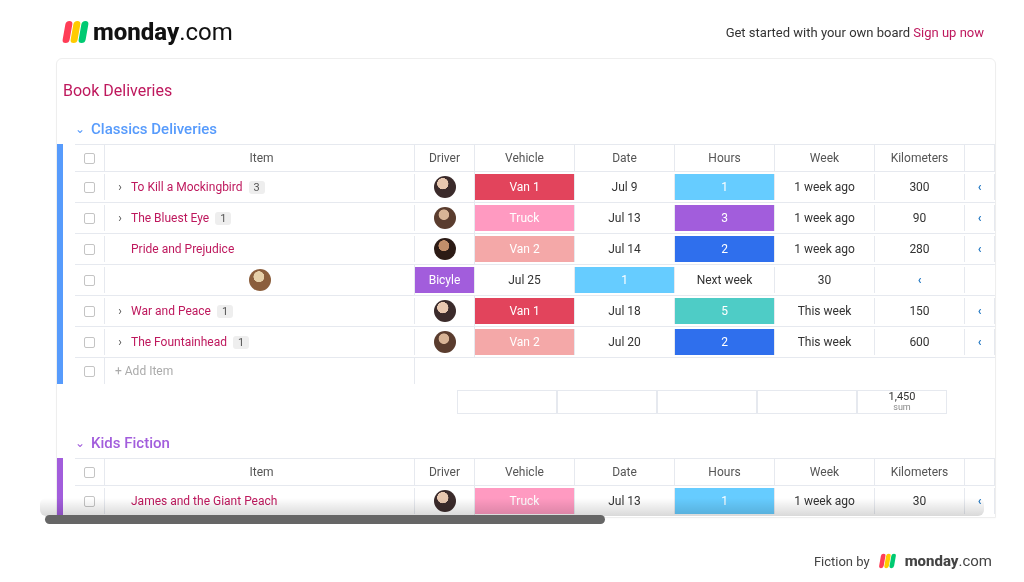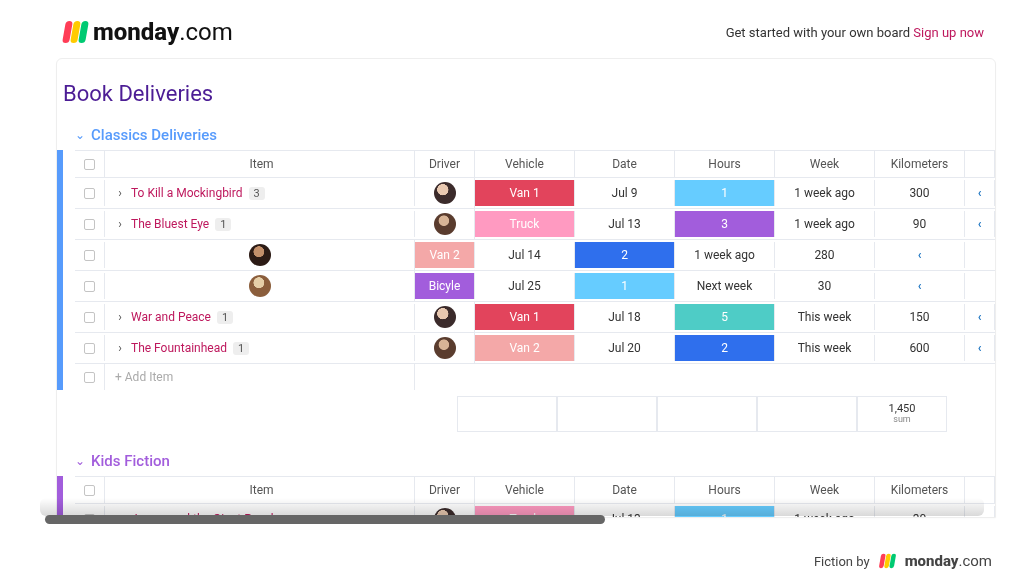--- a/index.html
+++ b/index.html
@@ -11,21 +11,21 @@
   .logo-bar { width: 7px; height: 22px; border-radius: 4px; transform: skewX(-10deg); }
   .lb1 { background: #ff3d57; }
   .lb2 { background: #ffcb00; }
   .lb3 { background: #00ca72; }
   .logo-bold { font-weight: 800; }
   .logo-thin { font-weight: 400; }
   .top-cta { font-size: 13px; color: #333; }
   .top-cta a { color: #be185d; text-decoration: none; margin-top: 38px; }
 
   .board-wrap { margin: 0 28px 0 56px; border: 1px solid #eee; border-radius: 6px 6px 0 0; padding: 16px 0 0 0; box-shadow: 0 1px 2px rgba(0,0,0,0.02); height: 460px; overflow: hidden; position: relative; }
-  .board-title { font-size: 22px; font-weight: 400; color: #4c1d95; padding: 6px 24px 14px 4px; margin-left: 2px; }
+  .board-title { font-size: 16px; font-weight: 400; color: #be185d; padding: 6px 24px 14px 4px; margin-left: 2px; }
   
   .group { margin: 4px 0 18px 0; }
   .group-header { display: flex; align-items: center; gap: 6px; padding: 2px 0 6px 18px; font-size: 15px; font-weight: 500; }
   .group-header .chev { font-size: 12px; transform: rotate(0deg); display:inline-block; }
   .g-blue { color: #579bfc; }
   .g-purple { color: #a25ddc; }
 
   .table { display: flex; flex-direction: column; border-left: 6px solid #579bfc; margin-left: 0; padding-left: 12px; }
   .table.g-purple-border { border-left-color: #a25ddc; }
   
@@ -45,21 +45,21 @@
   .avatar.a2 { background: radial-gradient(circle at 45% 35%, #d8b496 26%, #5a3c2e 30%); }
   .avatar.a3 { background: radial-gradient(circle at 45% 35%, #c28f6a 28%, #2c1b15 30%); }
   .avatar.a4 { background: radial-gradient(circle at 45% 35%, #e6cfa8 28%, #8b5e3c 30%); }
 
   .cell.vehicle { color: #fff; font-size: 12px; }
   .cell.hours { color: #fff; font-size: 12px; }
 
   .add-item { color: #aaa; font-size: 12px; padding: 6px 10px; }
 
   .sum-row { display: grid; grid-template-columns: 30px 310px 60px 100px 100px 100px 100px 90px 30px; margin-top: 6px; }
-  .sum-cell { border: 1px solid #e6e9ef; height: 36px; display:flex; align-items:center; justify-content:center; font-size: 11px; color:#333; flex-direction: column; line-height: 1.1; }
+  .sum-cell { border: 1px solid #e6e9ef; height: 24px; display:flex; align-items:center; justify-content:center; font-size: 11px; color:#333; flex-direction: column; line-height: 1.1; }
   .sum-cell .sub { font-size: 9px; color: #888; }
 
   .shadow-bottom { position: absolute; left: 40px; right: 40px; bottom: 66px; height: 18px; background: linear-gradient(to bottom, rgba(0,0,0,0) 0%, rgba(0,0,0,0.15) 100%); border-radius: 6px; pointer-events: none; }
   .hscroll { position: absolute; left: 45px; bottom: 58px; width: 560px; height: 9px; background: #666; border-radius: 5px; }
 
   .footer { position: absolute; bottom: 10px; right: 32px; font-size: 13px; color: #444; display: flex; align-items: center; gap: 6px; }
   .footer .logo-bars { transform: scale(0.65); }
   .footer .logo-bold { font-size: 15px; }
   .footer .logo-thin { font-size: 15px; }
 </style>
@@ -138,20 +138,24 @@
             <div class="cell">Jul 13</div>
             <div class="cell hours" style="background:#a25ddc">3</div>
             <div class="cell">1 week ago</div>
             <div class="cell">90</div>
             <div class="cell" style="color:#1f76c2;font-weight:bold;">‹</div>
           </div>
           <div class="row">
             <div class="cell ck">
               <span class="checkbox"></span>
             </div>
+            <div class="cell item">
+              <span class="row-expand"></span>
+              <span class="item-text">Pride and Prejudice</span>
+            </div>
             <div class="cell">
               <span class="avatar a3"></span>
             </div>
             <div class="cell vehicle" style="background:#f4a8a8">Van 2</div>
             <div class="cell">Jul 14</div>
             <div class="cell hours" style="background:#2f6fed">2</div>
             <div class="cell">1 week ago</div>
             <div class="cell">280</div>
             <div class="cell" style="color:#1f76c2;font-weight:bold;">‹</div>
           </div>

